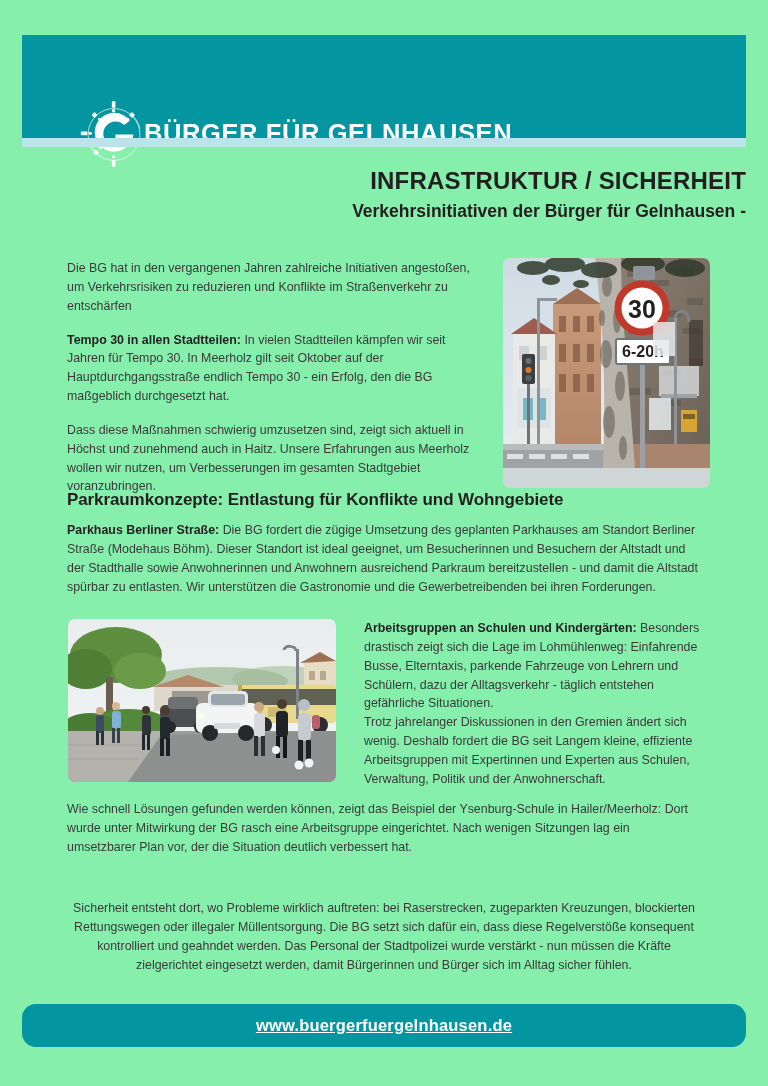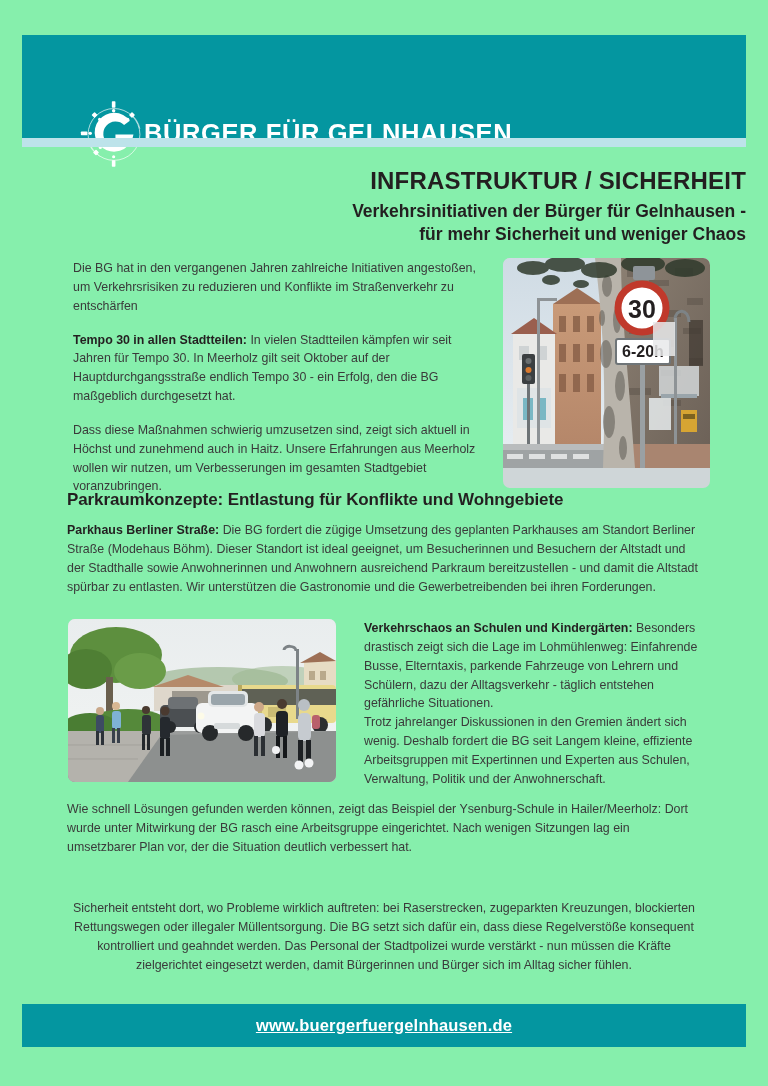--- a/index.html
+++ b/index.html
@@ -83,21 +83,21 @@
     margin-top: 6px;
     font-size: 17.5px;
     font-weight: bold;
     color: #231f20;
     line-height: 1.32;
   }
 
   
   .col-left {
     position: absolute;
-    left: 73px;
+    left: 67px;
     top: 259px;
     width: 416px;
   }
   p.body {
     margin: 0 0 15px 0;
     font-size: 12.4px;
     line-height: 1.52;
     color: #3a3a3a;
   }
   p.body:last-child { margin-bottom: 0; }
@@ -179,20 +179,21 @@
   .footer-band {
     position: absolute;
     left: 22px;
     top: 1004px;
     width: 724px;
     height: 43px;
     background: #0496a0;
     display: flex;
     align-items: center;
     justify-content: center;
+    border-radius: 14px;
   }
   .footer-url {
     color: #ffffff;
     font-size: 16.5px;
     font-weight: bold;
     letter-spacing: 0.2px;
   }
 </style>
 </head>
 <body>
@@ -229,21 +230,20 @@
       </span>
       <span class="logo-text">BÜRGER FÜR GELNHAUSEN</span>
     </div>
   </div>
   <div class="header-underline"></div>
 
   <div class="title-block">
     <div class="title-main">INFRASTRUKTUR / SICHERHEIT</div>
     <div class="title-sub">
       <div>Verkehrsinitiativen der Bürger für Gelnhausen -</div>
-      <div>für mehr Sicherheit und weniger Chaos</div>
     </div>
   </div>
 
   <div class="col-left">
     <p class="body">Die BG hat in den vergangenen Jahren zahlreiche Initiativen angestoßen, um Verkehrsrisiken zu reduzieren und Konflikte im Straßenverkehr zu entschärfen</p>
     <p class="body"><span class="lead-in">Tempo 30 in allen Stadtteilen:</span><span> In vielen Stadtteilen kämpfen wir seit Jahren für Tempo 30. In Meerholz gilt seit Oktober auf der Hauptdurchgangsstraße endlich Tempo 30 - ein Erfolg, den die BG maßgeblich durchgesetzt hat.</span></p>
     <p class="body">Dass diese Maßnahmen schwierig umzusetzen sind, zeigt sich aktuell in Höchst und zunehmend auch in Haitz. Unsere Erfahrungen aus Meerholz wollen wir nutzen, um Verbesserungen im gesamten Stadtgebiet voranzubringen.</p>
   </div>
 
   <div class="photo" id="photo-street">
@@ -494,21 +494,21 @@
         <circle cx="231" cy="146" r="4.5" fill="#f2f3f4"></circle>
         <circle cx="241" cy="144" r="4.5" fill="#f2f3f4"></circle>
         <g fill="#b9606b">
             <rect x="244" y="96" width="8" height="14" rx="3"></rect>
           </g>
       </g>
     </svg>
   </div>
 
   <div class="sec-school-body">
-    <p class="body"><span class="lead-in">Verkehrschaos an Schulen und Kindergärten:</span><span> Besonders drastisch zeigt sich die Lage im Lohmühlenweg: Einfahrende Busse, Elterntaxis, parkende Fahrzeuge von Lehrern und Schülern, dazu der Alltagsverkehr - täglich entstehen gefährliche Situationen.</span></p>
+    <p class="body"><span class="lead-in">Arbeitsgruppen an Schulen und Kindergärten:</span><span> Besonders drastisch zeigt sich die Lage im Lohmühlenweg: Einfahrende Busse, Elterntaxis, parkende Fahrzeuge von Lehrern und Schülern, dazu der Alltagsverkehr - täglich entstehen gefährliche Situationen.</span></p>
     <p class="body">Trotz jahrelanger Diskussionen in den Gremien ändert sich wenig. Deshalb fordert die BG seit Langem kleine, effiziente Arbeitsgruppen mit Expertinnen und Experten aus Schulen, Verwaltung, Politik und der Anwohnerschaft.</p>
   </div>
 
   <div class="sec-solution">
     <p class="body">Wie schnell Lösungen gefunden werden können, zeigt das Beispiel der Ysenburg-Schule in Hailer/Meerholz: Dort wurde unter Mitwirkung der BG rasch eine Arbeitsgruppe eingerichtet. Nach wenigen Sitzungen lag ein umsetzbarer Plan vor, der die Situation deutlich verbessert hat.</p>
   </div>
 
   <div class="sec-safety-body">
     <p class="body">Sicherheit entsteht dort, wo Probleme wirklich auftreten: bei Raserstrecken, zugeparkten Kreuzungen, blockierten Rettungswegen oder illegaler Müllentsorgung. Die BG setzt sich dafür ein, dass diese Regelverstöße konsequent kontrolliert und geahndet werden. Das Personal der Stadtpolizei wurde verstärkt - nun müssen die Kräfte zielgerichtet eingesetzt werden, damit Bürgerinnen und Bürger sich im Alltag sicher fühlen.</p>
   </div>

